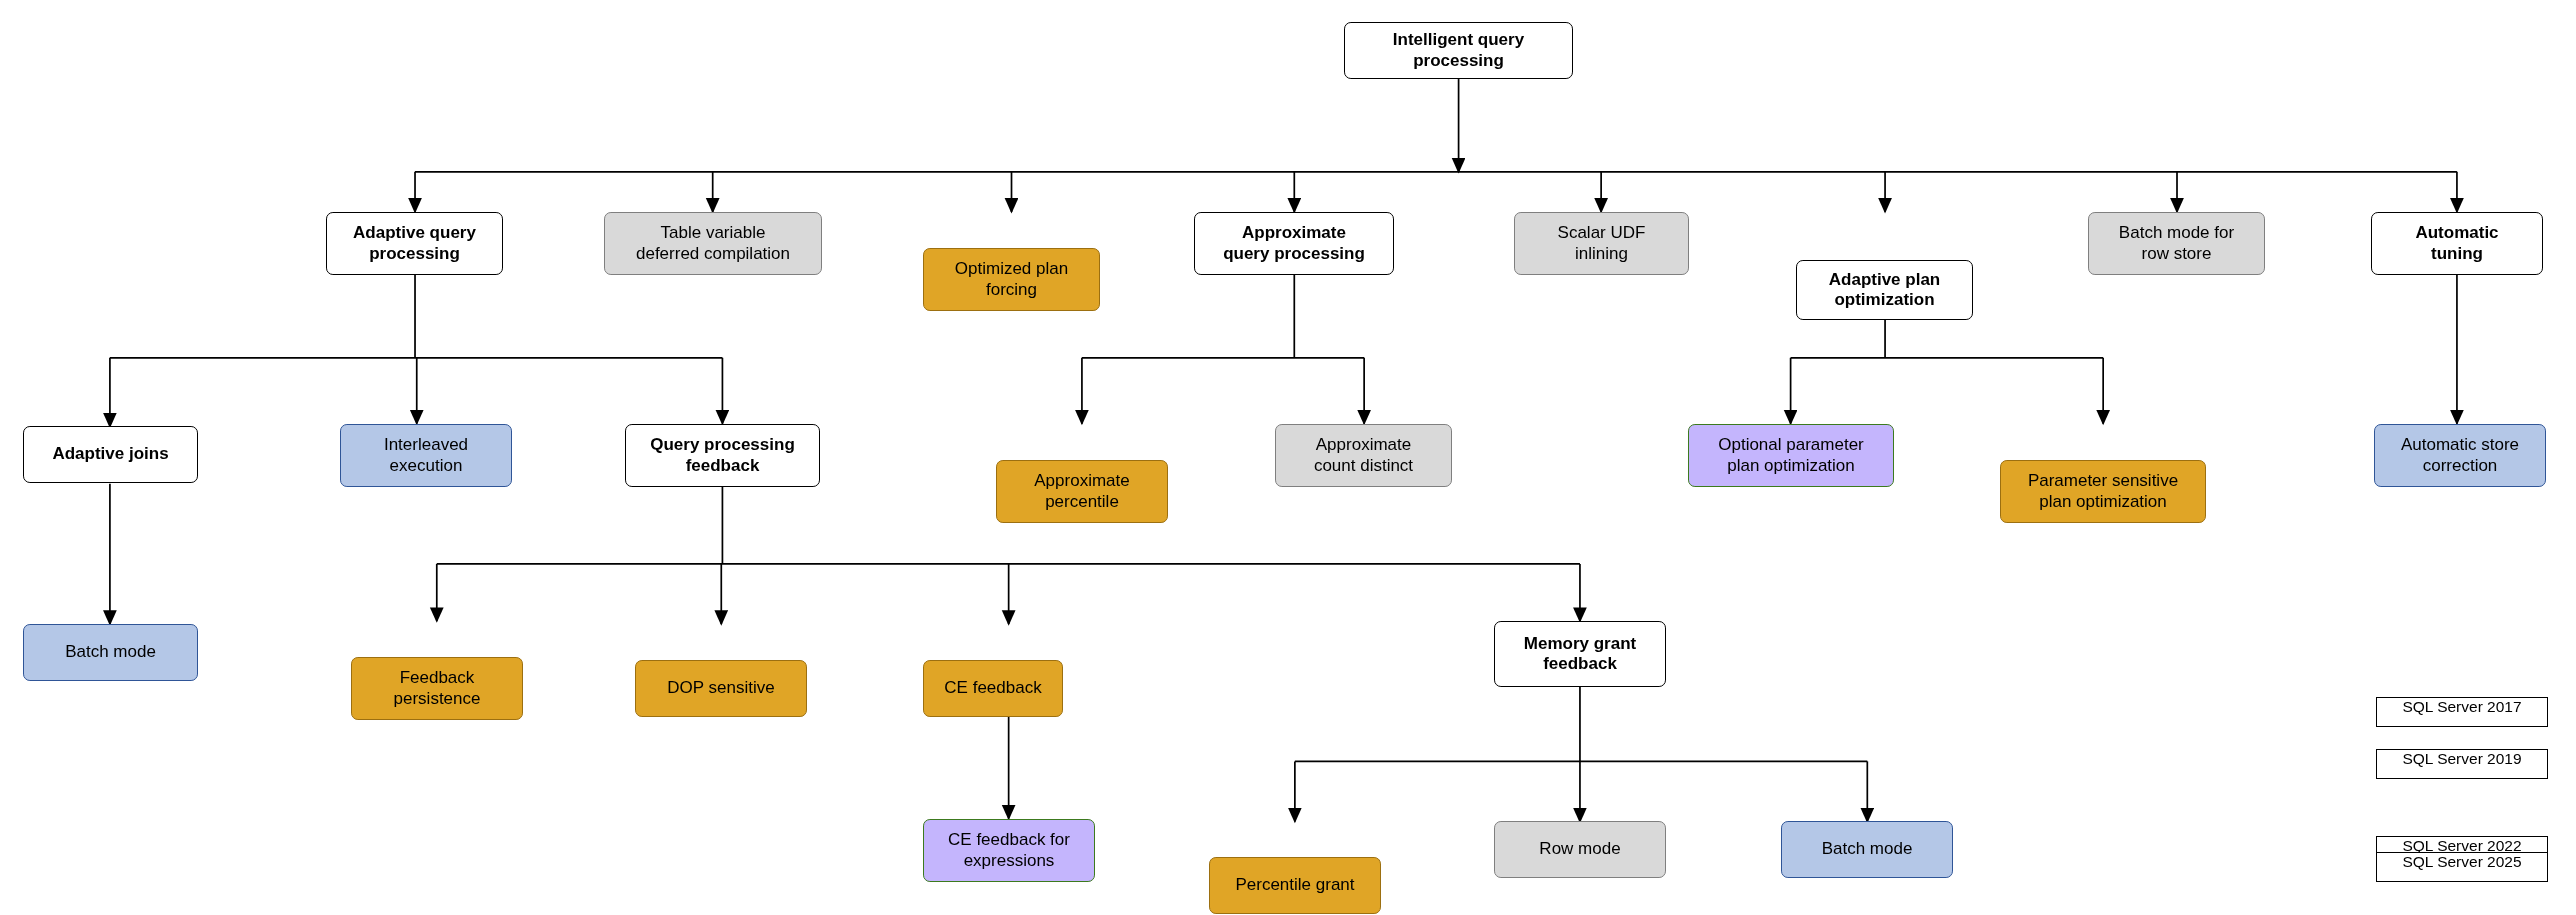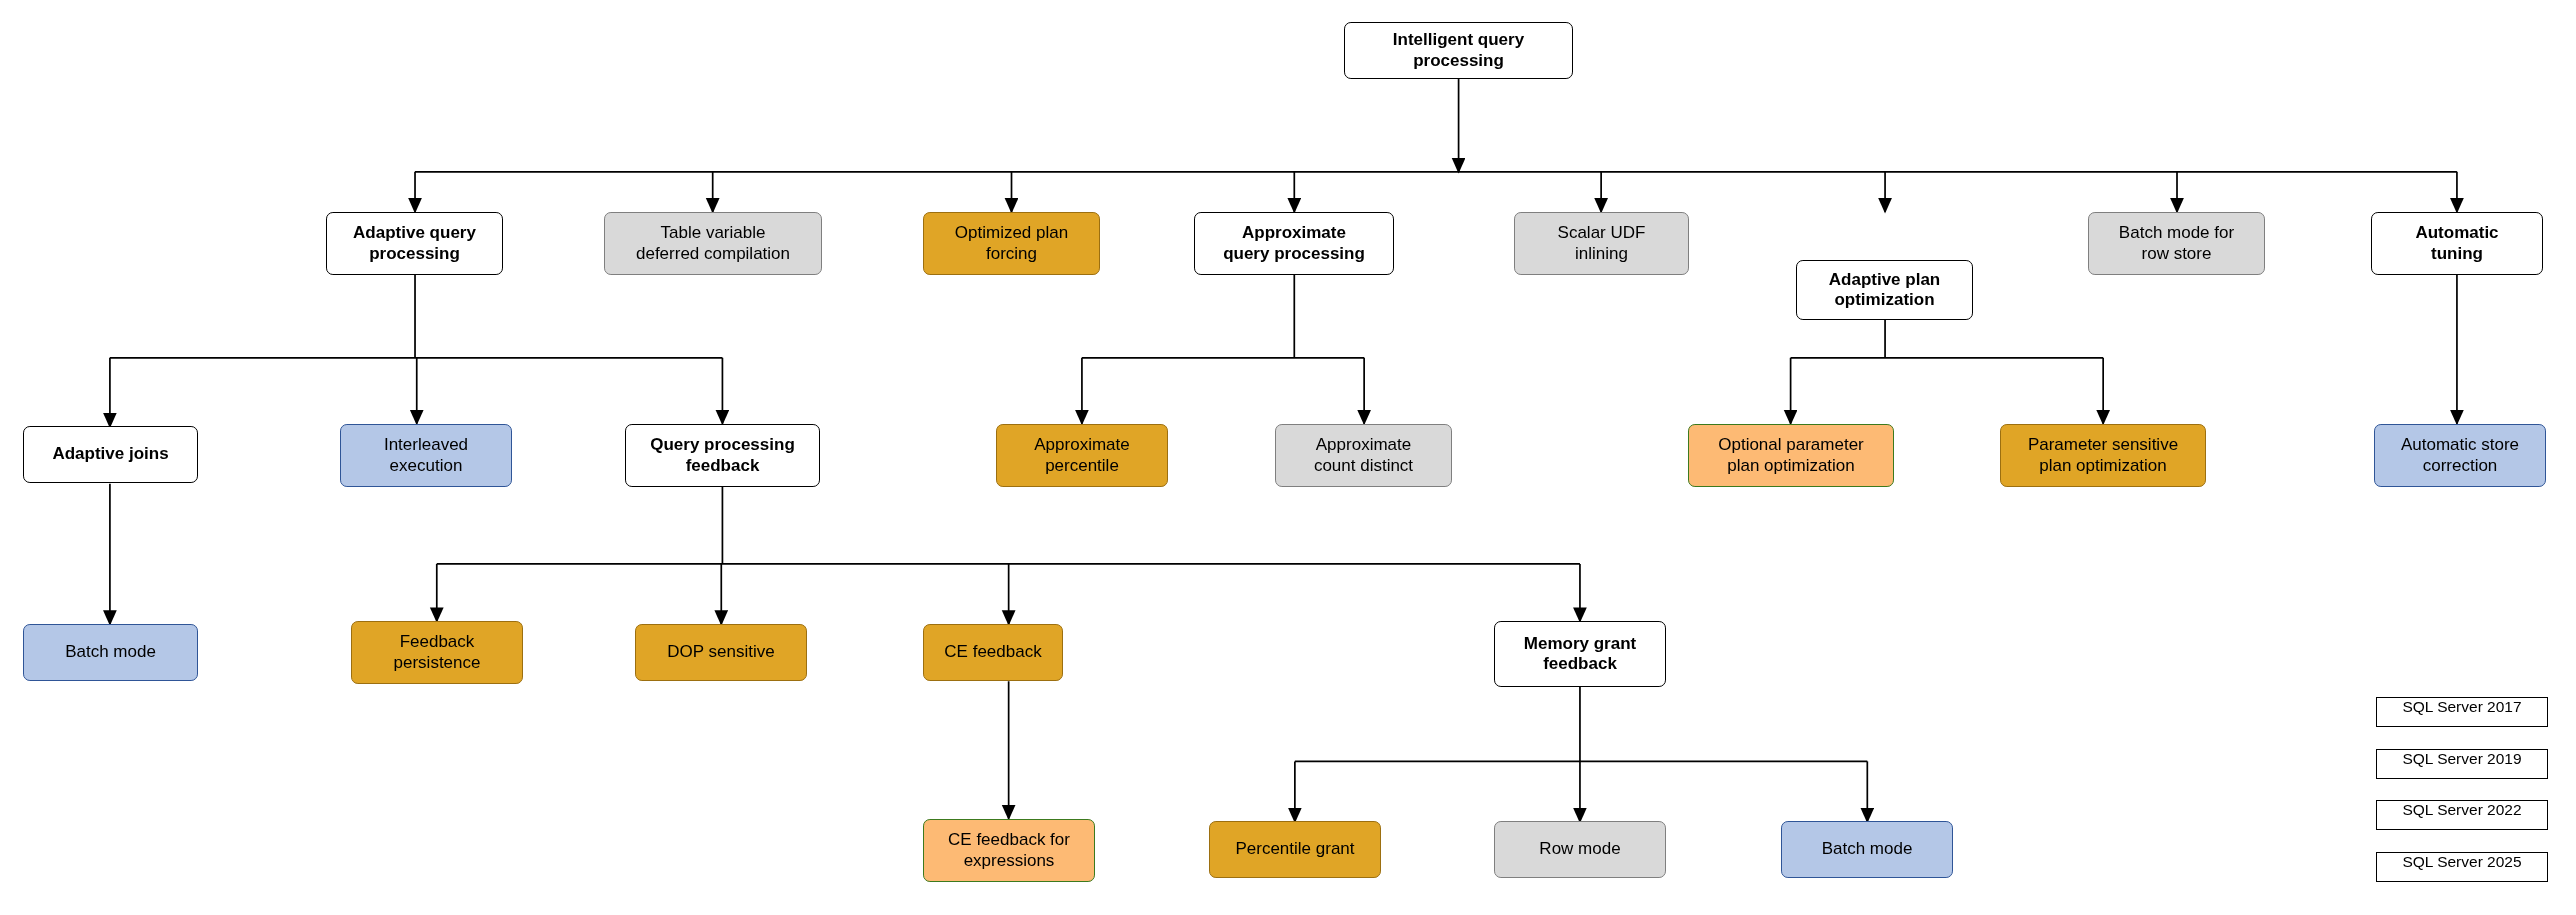--- a/index.html
+++ b/index.html
@@ -42,23 +42,23 @@
   }
   .node.root {
     font-weight: bold;
   }
   .node .label {
     display: block;
     white-space: pre-line;
   }
   .fill-white { background: #ffffff; border-color: #000000; }
   .fill-gray  { background: #d9d9d9; border-color: #7f7f7f; }
-  .fill-gold  { background: #e0a526; border-color: #9c6f10; }
+  .fill-gold  { background: #e0a526; border-color: #9c6f10; margin-top: 36px; }
   .fill-blue  { background: #b4c7e7; border-color: #2f5597; }
-  .fill-green { background: #fdba74; border-color: #3c7a1e; }
+  .fill-green { background: #c4b5fd; border-color: #3c7a1e; }
   .bold { font-weight: bold; }
   .legend {
     position: absolute;
     box-sizing: border-box;
     display: flex;
     align-items: flex-start;
     justify-content: center;
     border: 1.1px solid #000000;
     font-size: 15.5px;
     color: #000000;

